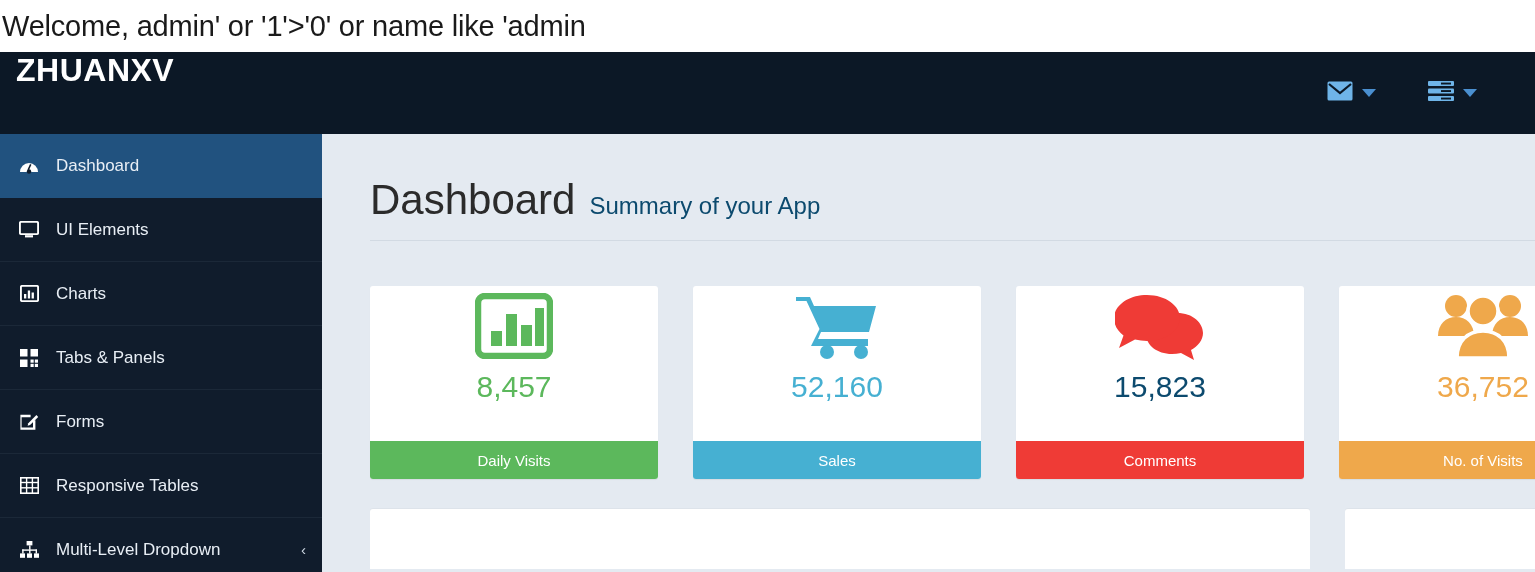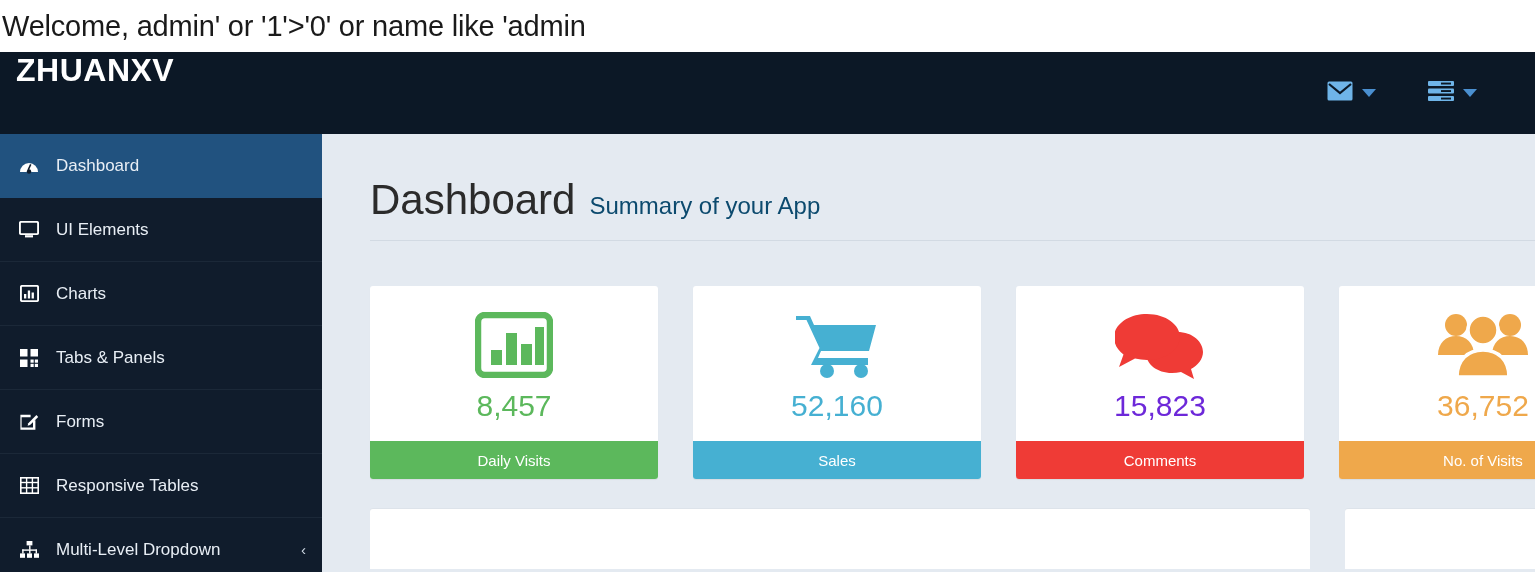--- a/index.html
+++ b/index.html
@@ -125,21 +125,21 @@
     border-radius: 3px;
     overflow: hidden;
     box-shadow: 0 1px 1px rgba(0,0,0,0.06);
     cursor: pointer;
   }
   .card-body {
     height: 155px;
     display: flex;
     flex-direction: column;
     align-items: center;
-    justify-content: center;
+    justify-content: flex-start;
     gap: 4px;
   }
   .card-ico { height: 80px; display: flex; align-items: center; justify-content: center; }
   .card-num { font-size: 30px; font-weight: 400; }
   .card-foot {
     height: 38px;
     display: flex;
     align-items: center;
     justify-content: center;
     color: #ffffff;
@@ -334,21 +334,21 @@
       </div>
 
       <div class="card">
         <div class="card-body">
           <span class="card-ico">
             <svg width="90" height="70" viewBox="0 0 90 70">
               <path d="M62 22 c16 0 26 10 26 20 c0 7 -5 13 -12 17 l3 10 l-13 -7 c-3 0.6 -6 1 -9 1 c-15 0 -26 -9 -26 -20 c0 -11 11 -21 31 -21 z" fill="#ef3b36"></path>
               <path d="M32 4 c19 0 33 11 33 23 c0 12 -14 23 -33 23 c-4 0 -8 -0.5 -12 -1.4 l-16 8.4 l4.5 -12.5 c-6 -4.4 -9.5 -10.5 -9.5 -17.5 c0 -12 14 -23 33 -23 z" fill="#ef3b36"></path>
             </svg>
           </span>
-          <span class="card-num" style="color:#6d28d9">15,823</span>
+          <span class="card-num" style="color:#0c4a6e">15,823</span>
         </div>
         <div class="card-foot" style="background:#ef3b36">Comments</div>
       </div>
 
       <div class="card">
         <div class="card-body">
           <span class="card-ico">
             <svg width="94" height="68" viewBox="0 0 94 68">
               <circle cx="20" cy="14" r="11" fill="#efa84b"></circle>
               <path d="M2 44 c0 -12 8 -19 18 -19 c10 0 18 7 18 19 z" fill="#efa84b"></path>

